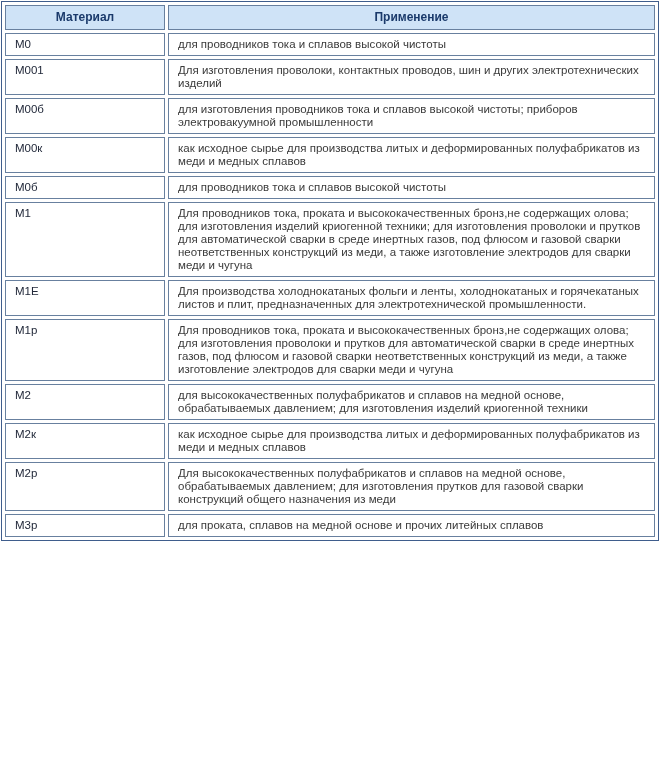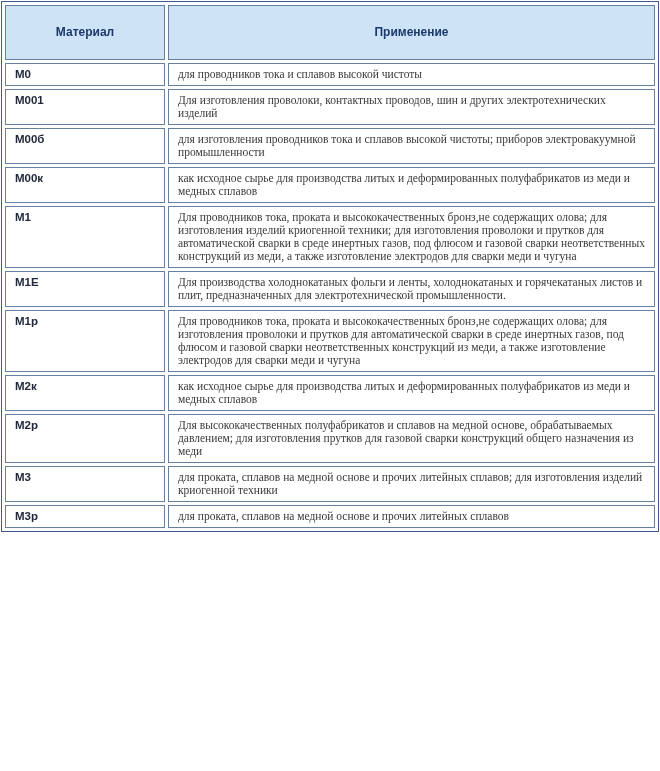--- a/index.html
+++ b/index.html
@@ -29,30 +29,29 @@
     line-height: 13px;
     vertical-align: top;
     overflow: hidden;
   }
   th.col-material { width: 140px; }
   table.materials th {
     background: #cfe3f7;
     color: #1b3a6b;
     font-weight: bold;
     font-size: 12px;
-    padding: 20px 9px;
+    padding: 5px 9px;
   }
   td.mat {
-    font-weight: bold;
+    font-weight: normal;
     color: #22293a;
     padding-left: 13px;
   }
   td.app {
     color: #3a3a3a;
-    font-family: Liberation Serif, serif;
   }
 </style>
 </head>
 <body>
 
 <div class="page">
   <table class="materials">
     <thead>
       <tr>
         <th class="col-material">Материал</th>
@@ -70,42 +69,46 @@
         </tr>
         <tr>
           <td class="mat">М00б</td>
           <td class="app">для изготовления проводников тока и сплавов высокой чистоты; приборов электровакуумной промышленности</td>
         </tr>
         <tr>
           <td class="mat">М00к</td>
           <td class="app">как исходное сырье для производства литых и деформированных полуфабрикатов из меди и медных сплавов</td>
         </tr>
         <tr>
+          <td class="mat">М0б</td>
+          <td class="app">для проводников тока и сплавов высокой чистоты</td>
+        </tr>
+        <tr>
           <td class="mat">М1</td>
           <td class="app">Для проводников тока, проката и высококачественных бронз,не содержащих олова; для изготовления изделий криогенной техники; для изготовления проволоки и прутков для автоматической сварки в среде инертных газов, под флюсом и газовой сварки неответственных конструкций из меди, а также изготовление электродов для сварки меди и чугуна</td>
         </tr>
         <tr>
           <td class="mat">М1Е</td>
           <td class="app">Для производства холоднокатаных фольги и ленты, холоднокатаных и горячекатаных листов и плит, предназначенных для электротехнической промышленности.</td>
         </tr>
         <tr>
           <td class="mat">М1р</td>
           <td class="app">Для проводников тока, проката и высококачественных бронз,не содержащих олова; для изготовления проволоки и прутков для автоматической сварки в среде инертных газов, под флюсом и газовой сварки неответственных конструкций из меди, а также изготовление электродов для сварки меди и чугуна</td>
         </tr>
         <tr>
+          <td class="mat">М2</td>
+          <td class="app">для высококачественных полуфабрикатов и сплавов на медной основе, обрабатываемых давлением; для изготовления изделий криогенной техники</td>
+        </tr>
+        <tr>
           <td class="mat">М2к</td>
           <td class="app">как исходное сырье для производства литых и деформированных полуфабрикатов из меди и медных сплавов</td>
         </tr>
         <tr>
           <td class="mat">М2р</td>
           <td class="app">Для высококачественных полуфабрикатов и сплавов на медной основе, обрабатываемых давлением; для изготовления прутков для газовой сварки конструкций общего назначения из меди</td>
-        </tr>
-        <tr>
-          <td class="mat">М3</td>
-          <td class="app">для проката, сплавов на медной основе и прочих литейных сплавов; для изготовления изделий криогенной техники</td>
         </tr>
         <tr>
           <td class="mat">М3р</td>
           <td class="app">для проката, сплавов на медной основе и прочих литейных сплавов</td>
         </tr>
       </tbody>
   </table>
 </div>
 
 </body></html>

